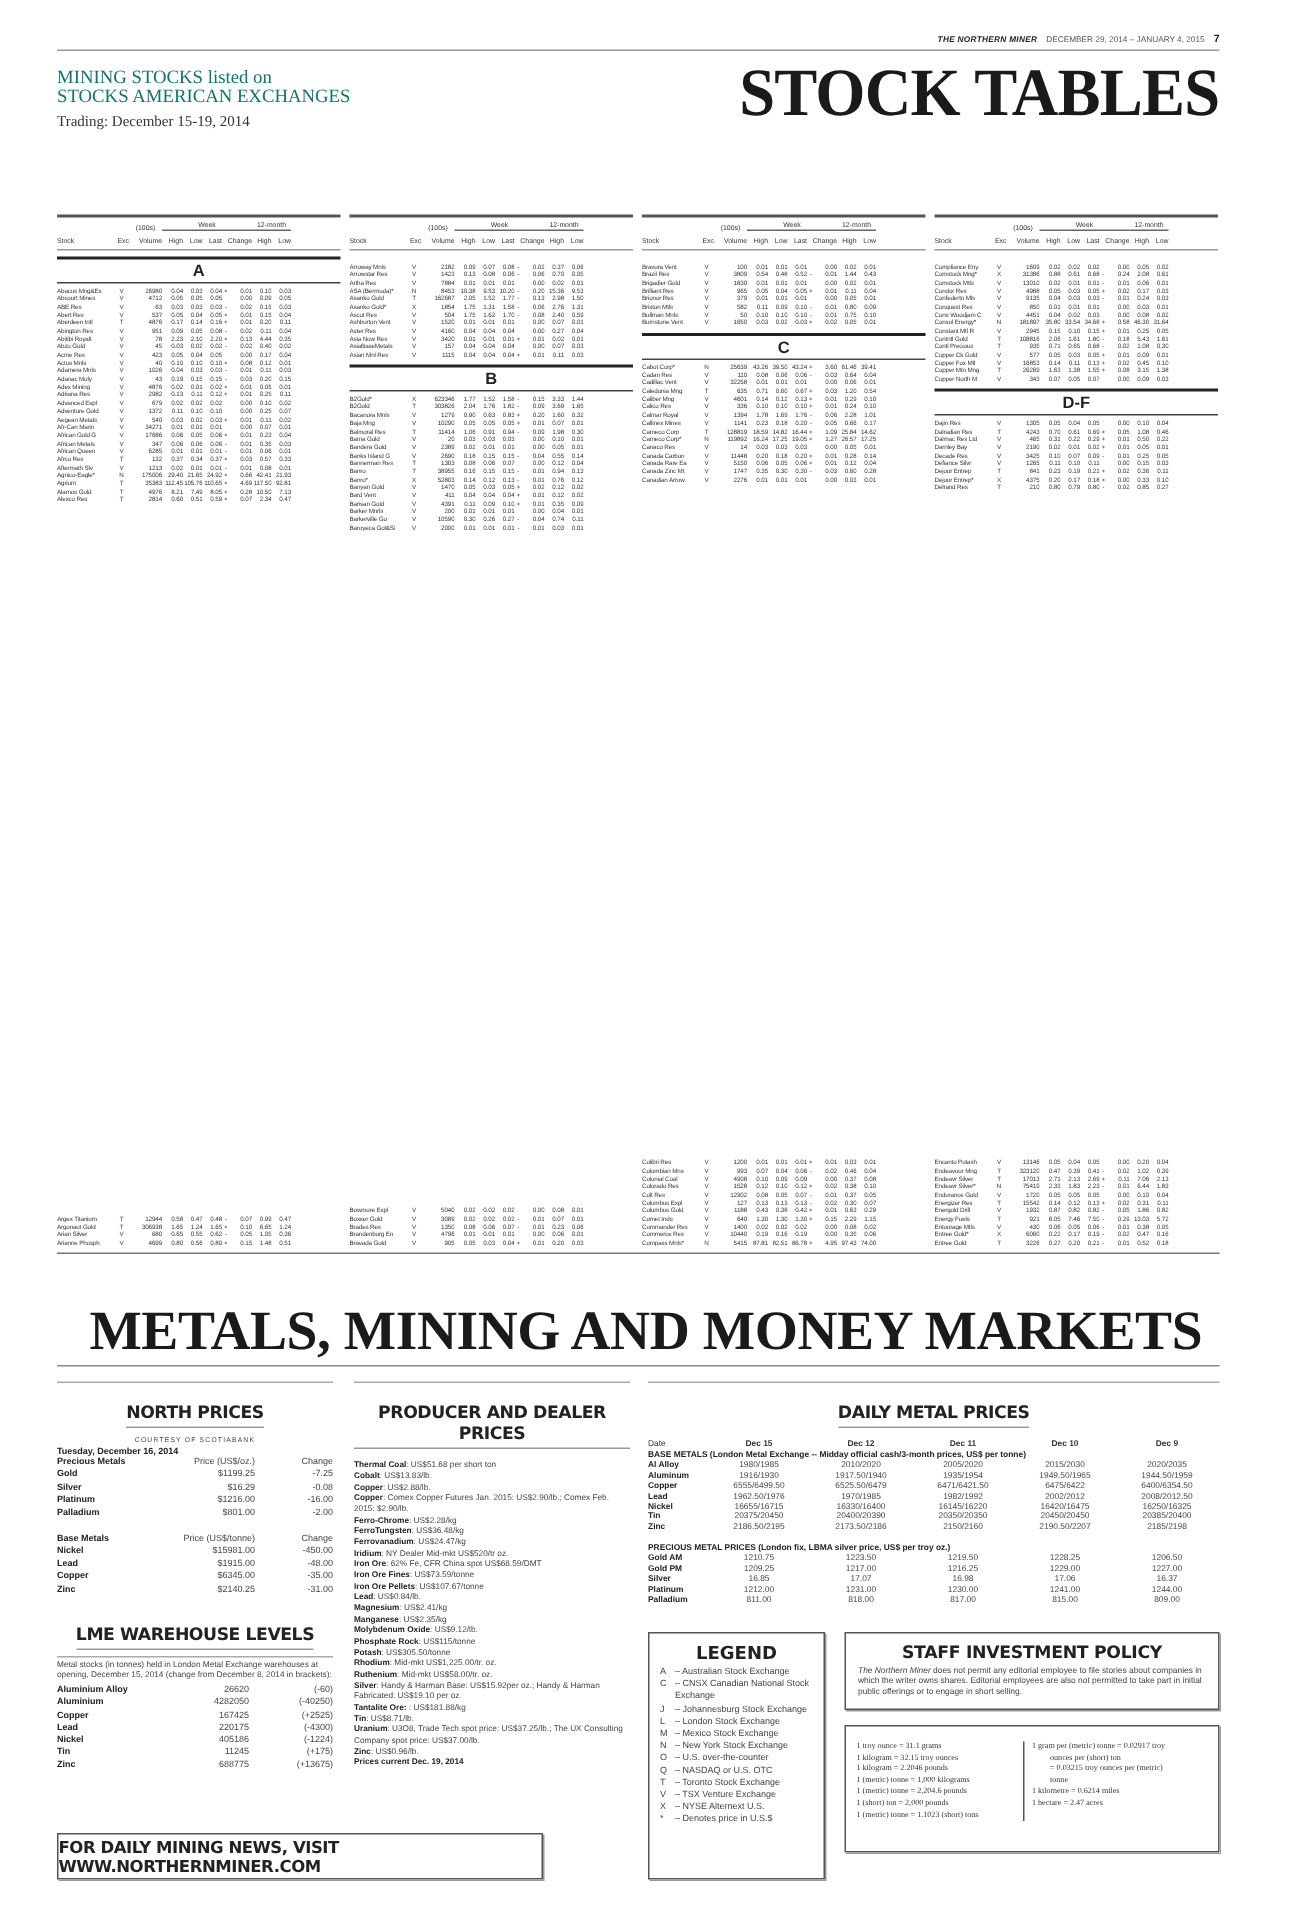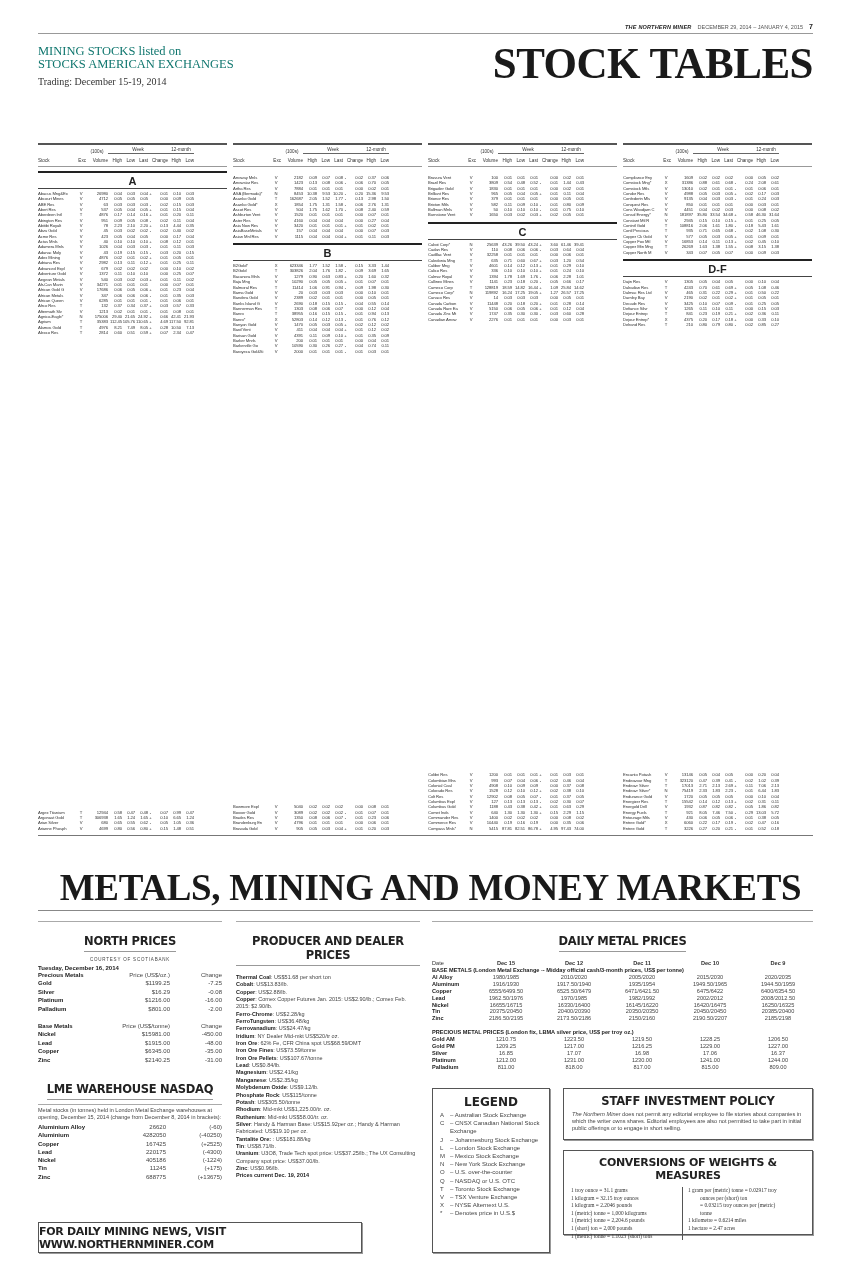--- a/index.html
+++ b/index.html
@@ -1882,21 +1882,21 @@
       <div class="prow">
         <span>Zinc</span>
         <span>$2140.25</span>
         <span>-31.00</span>
       </div>
     </div>
   <div class="bottom-rule"></div>
 </div>
 
 <div class="lme">
-  <div class="box-title"><span>LME WAREHOUSE NASDAQ</span></div>
+  <div class="box-title"><span>LME WAREHOUSE LEVELS</span></div>
   <div class="intro-text">Metal stocks (in tonnes) held in London Metal Exchange warehouses at opening, December 15, 2014 (change from December 8, 2014 in brackets):</div>
   <div id="lme-rows">
       <div class="lrow">
         <span>Aluminium Alloy</span>
         <span>26620</span>
         <span>(-60)</span>
       </div>
       <div class="lrow">
         <span>Aluminium</span>
         <span>4282050</span>
@@ -2127,21 +2127,20 @@
       </div>
     </div>
 </div>
 
 <div class="staff">
   <div class="st">STAFF INVESTMENT POLICY</div>
   <div class="sp"><i>The Northern Miner</i><span> does not permit any editorial employee to file stories about companies in which the writer owns shares. Editorial employees are also not permitted to take part in initial public offerings or to engage in short selling.</span></div>
 </div>
 
 <div class="conv">
-  <div class="ct">CONVERSIONS OF WEIGHTS &amp; MEASURES</div>
   <div class="cols">
     <div class="cl" id="conv-left">
         <div>1 troy ounce = 31.1 grams</div>
         <div>1 kilogram = 32.15 troy ounces</div>
         <div>1 kilogram = 2.2046 pounds</div>
         <div>1 (metric) tonne = 1,000 kilograms</div>
         <div>1 (metric) tonne = 2,204.6 pounds</div>
         <div>1 (short) ton = 2,000 pounds</div>
         <div>1 (metric) tonne = 1.1023 (short) tons</div>
       </div>

